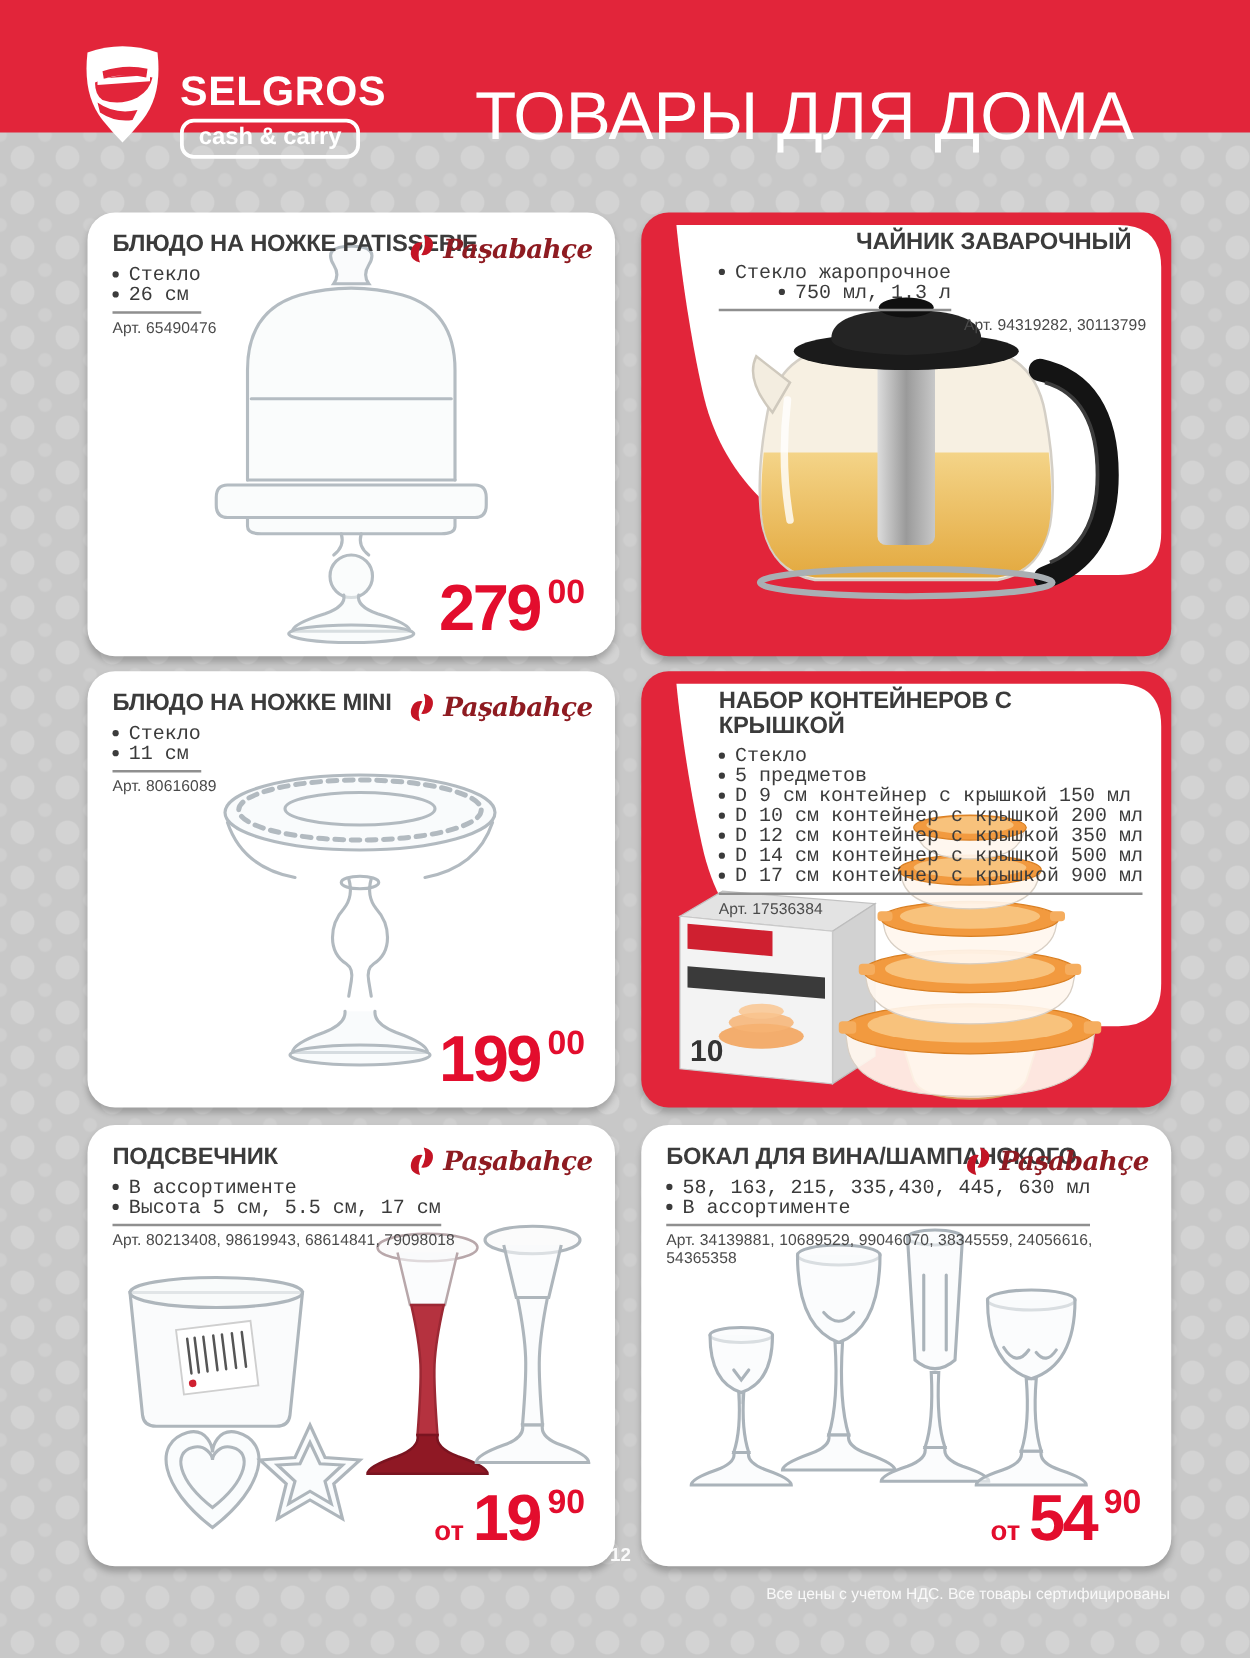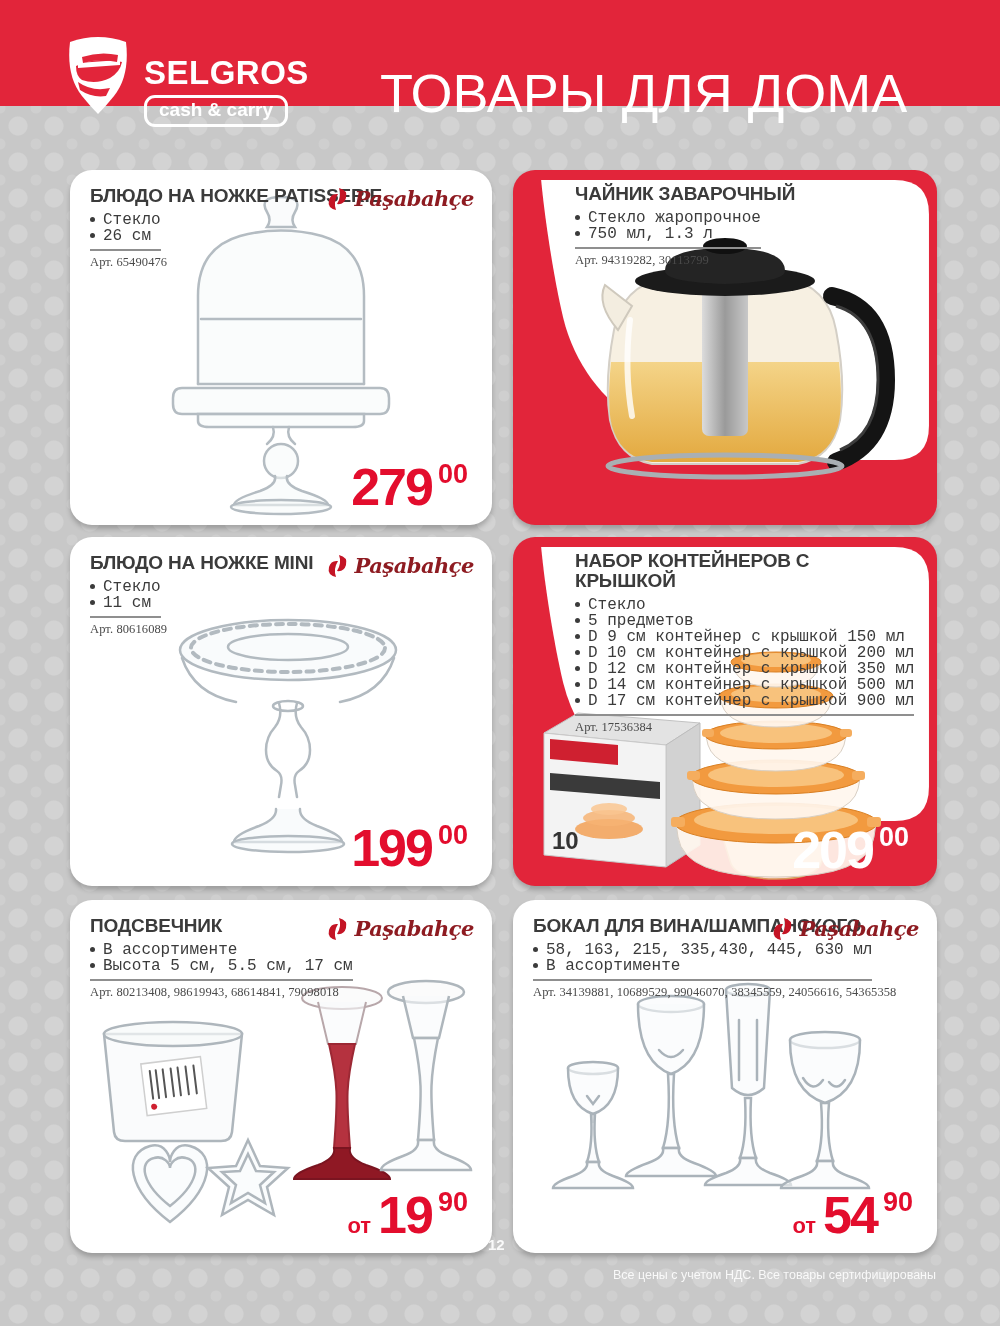--- a/index.html
+++ b/index.html
@@ -24,33 +24,33 @@
   .brand-name{color:#fff;font-weight:bold;font-size:33px;letter-spacing:.5px;line-height:1;margin-top:20px;}
   .cash-carry{display:inline-block;margin-top:6px;color:#fff;font-weight:bold;font-size:19px;
     border:3px solid #fff;border-radius:11px;padding:1px 12px 3px;}
   .page-title{position:absolute;left:380px;top:66px;width:460px;text-align:center;
     color:#fff;font-size:54px;font-weight:400;letter-spacing:0;line-height:1;margin:0;white-space:nowrap;}
   
   .card{position:absolute;border-radius:22px;background:#fff;box-shadow:0 4px 5px rgba(0,0,0,.22);}
   .card.red{background:#e2253a;}
   .swoosh{position:absolute;inset:0;width:100%;height:100%;}
   .c1{left:70px;top:170px;width:422px;height:355px;}
-  .c2{left:513px;top:170px;width:424px;height:355px;}
+  .c2{left:513px;top:170px;width:424px;height:355px;text-align:right;}
   .c3{left:70px;top:537px;width:422px;height:349px;}
   .c4{left:513px;top:537px;width:424px;height:349px;}
   .c5{left:70px;top:900px;width:422px;height:353px;}
   .c6{left:513px;top:900px;width:424px;height:353px;}
   .content{position:relative;padding:16px 20px 0 20px;z-index:2;}
   .card.red .content{padding-left:62px;padding-top:14px;}
   .p-title{font-size:19px;font-weight:bold;color:#3b3b3b;line-height:1.05;margin:0 0 6px 0;letter-spacing:-.2px;max-width:330px;}
   ul.features{list-style:none;margin:0;padding:0 0 5px 0;width:fit-content;border-bottom:2px solid #8f8f8f;}
   ul.features li{font-size:16px;color:#3b3b3b;line-height:16px;white-space:nowrap;font-family:Liberation Mono, monospace;}
   ul.features li::before{content:"";display:inline-block;width:5px;height:5px;border-radius:50%;
     background:#3b3b3b;margin-right:8px;vertical-align:2px;}
-  .art{font-size:12.5px;color:#4a4a4a;margin-top:4px;letter-spacing:.1px;font-family:Liberation Serif, serif;}
+  .art{font-size:12.5px;color:#4a4a4a;margin-top:4px;letter-spacing:.1px;}
   
   .brandmark{position:absolute;top:16px;right:18px;display:flex;align-items:center;z-index:3;}
   .brand-script{font-family:"DejaVu Serif","Liberation Serif",serif;font-style:italic;font-weight:bold;
     font-size:21px;color:#8e1b21;margin-left:5px;letter-spacing:-.5px;}
   
   .price{position:absolute;right:24px;bottom:12px;color:#e30d2d;white-space:nowrap;z-index:4;line-height:1;}
   .card.red .price{color:#fff;right:28px;bottom:10px;}
   .price .prefix{font-size:22px;font-weight:bold;margin-right:7px;}
   .price .int{font-size:52px;font-weight:bold;letter-spacing:-2px;}
   .price .frac{font-size:27px;font-weight:bold;vertical-align:22px;margin-left:6px;}
@@ -245,23 +245,20 @@
           <li>Стекло</li>
           <li>5 предметов</li>
           <li>D 9 см контейнер с крышкой 150 мл</li>
           <li>D 10 см контейнер с крышкой 200 мл</li>
           <li>D 12 см контейнер с крышкой 350 мл</li>
           <li>D 14 см контейнер с крышкой 500 мл</li>
           <li>D 17 см контейнер с крышкой 900 мл</li>
         </ul>
       <div class="art">Арт. 17536384</div>
     </div>
-    <div class="price">
-      <span class="prefix"></span><span class="int">209</span><span class="frac">00</span>
-    </div>
   </section>
 
   <section class="card c5">
     <svg class="product-art" viewBox="0 0 422 353">
       <g stroke="#aeb6bc" stroke-width="2.5" fill="none" stroke-linecap="round">
 
         <path d="M34 134 L172 134 L162 232 q-1 9 -11 9 L55 241 q-10 0 -11 -9 Z" fill="rgba(246,249,250,.6)"></path>
         <ellipse cx="103" cy="134" rx="69" ry="12" fill="rgba(246,249,250,.7)"></ellipse>
         <g transform="rotate(-7 105 188)">
           <rect x="74" y="160" width="60" height="52" fill="#fff" stroke="#cfcfcf" stroke-width="1.5"></rect>

